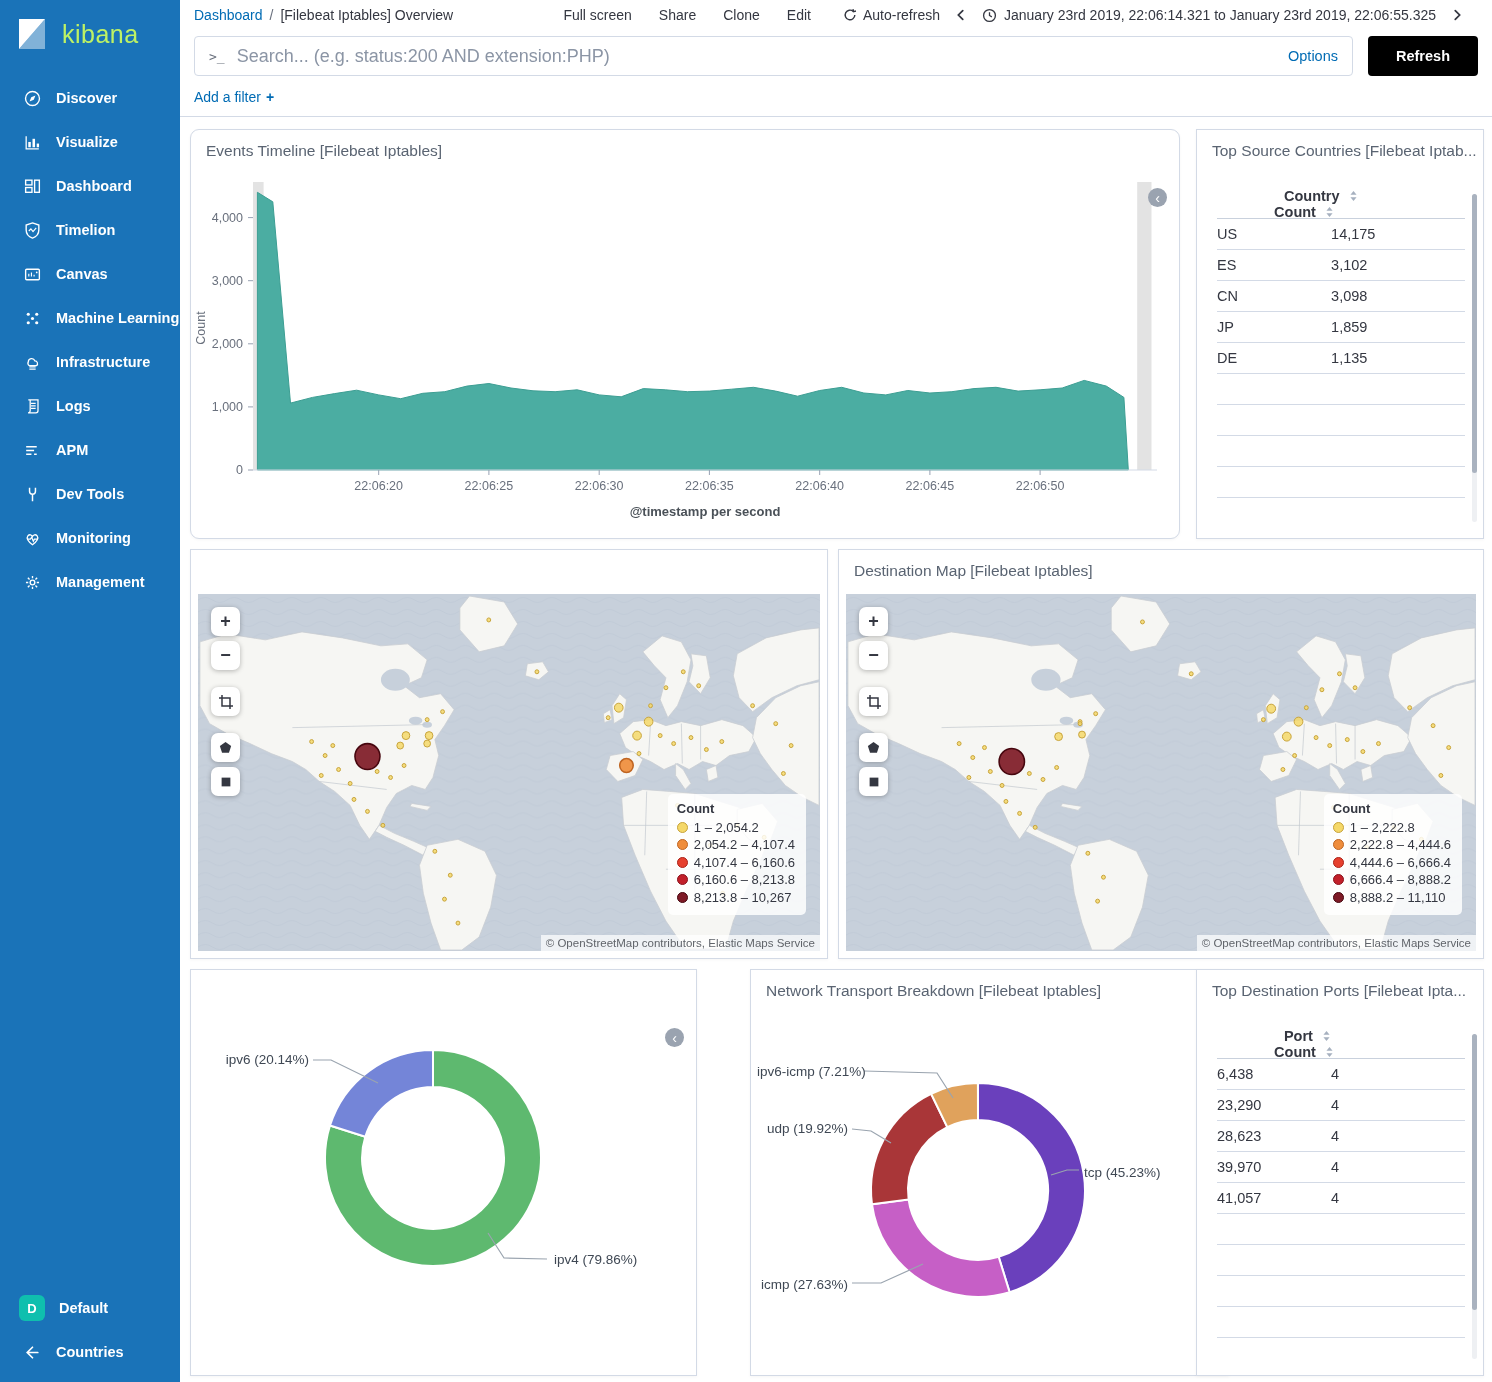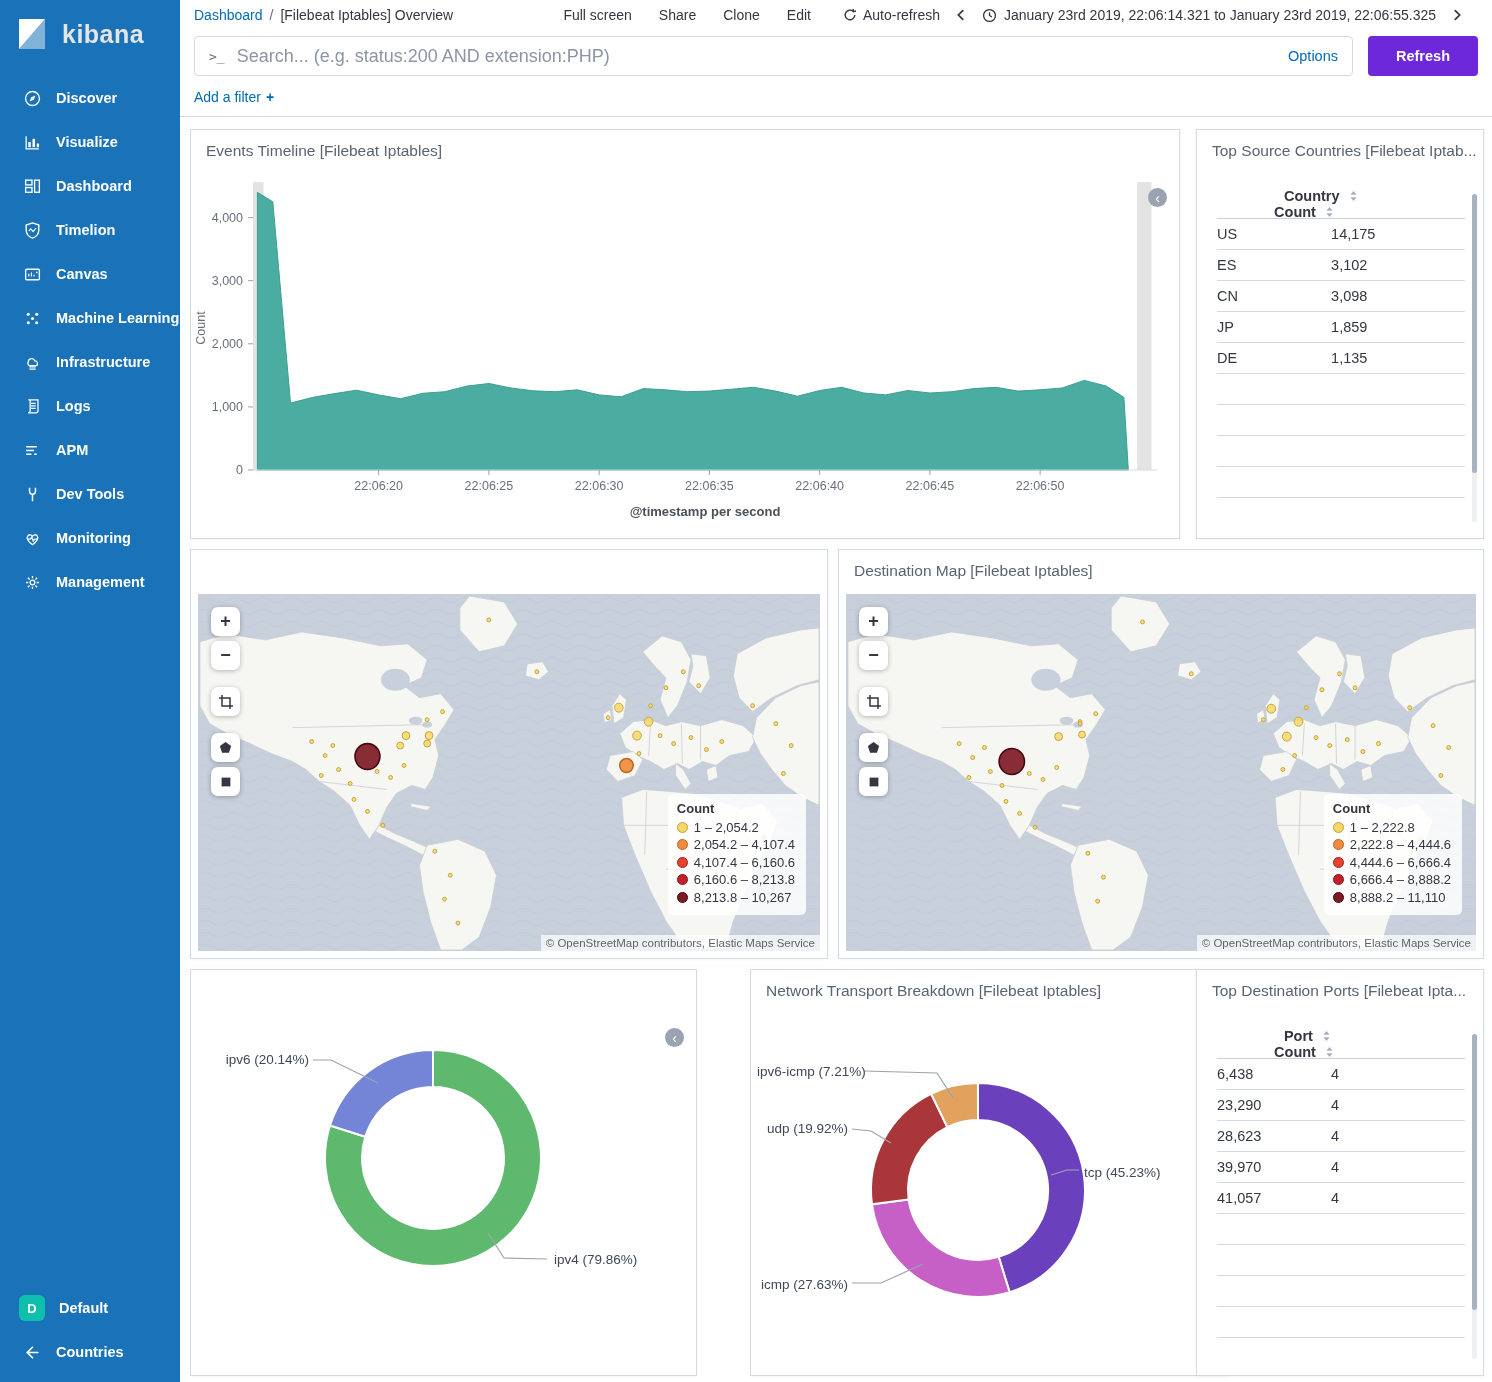--- a/index.html
+++ b/index.html
@@ -3,21 +3,21 @@
 <meta charset="utf-8">
 <style>
   * { box-sizing: border-box; margin: 0; padding: 0; }
   html,body { width:1492px; height:1382px; }
   body { font-family:"Liberation Sans", sans-serif; background:#fff; color:#343741; overflow:hidden; }
   .app { display:flex; width:1492px; height:1382px; }
 
   
   .sidebar { width:180px; flex:none; background:#1a73b8; color:#fff; position:relative; }
   .logo { display:flex; align-items:center; gap:12px; padding:16px 14px 10px 14px; cursor:pointer; }
-  .logo-text { font-size:25px; font-weight:700; color:#e5e5e5; letter-spacing:.5px; }
+  .logo-text { font-size:25px; font-weight:400; color:#bef264; letter-spacing:.5px; }
   .nav { margin-top:14px; }
   .nav-item { display:flex; align-items:center; gap:14px; height:44px; padding-left:23px; cursor:pointer; }
   .nav-icon { width:19px; height:19px; flex:none; display:flex; }
   .nav-icon svg { width:100%; height:100%; }
   .nav-label { font-size:14.5px; font-weight:600; color:#fff; white-space:nowrap; }
   .sidebar-bottom { position:absolute; left:0; right:0; bottom:8px; }
   .space-badge { width:26px; height:26px; border-radius:6px; background:#0fbfae; color:#fff;
                  display:flex; align-items:center; justify-content:center; font-size:13px; font-weight:700; margin-left:-4px; }
 
   
@@ -33,35 +33,35 @@
   .chev { margin:0 14px; display:flex; cursor:pointer; }
   .timerange { display:flex; align-items:center; gap:7px; cursor:pointer; white-space:nowrap; }
 
   .searchrow { display:flex; align-items:center; padding:6px 14px 8px 14px; }
   .searchbox { flex:1; height:40px; border:1px solid #d3dae6; border-radius:4px; background:#fff;
                display:flex; align-items:center; padding:0 14px; }
   .search-prefix { font-family:"DejaVu Sans Mono", monospace; font-size:13px; color:#69707d; margin-right:12px; }
   .searchbox input { flex:1; border:none; outline:none; font-size:18px; font-family:inherit; color:#343741; background:transparent; }
   .searchbox input::placeholder { color:#8b95a5; }
   .options { color:#006bb4; font-size:14.5px; cursor:pointer; text-decoration:none; margin-left:10px; }
-  .refresh { margin-left:15px; width:110px; height:40px; background:#6d28d9; color:#fff; border:none;
+  .refresh { margin-left:15px; width:110px; height:40px; background:#000000; color:#fff; border:none;
              border-radius:4px; font-size:14.5px; font-weight:600; font-family:inherit; cursor:pointer; }
 
   .filterrow { padding:5px 5px 11px 14px; border-bottom:1px solid #d3dae6; font-size:14px; }
   .filterrow a { color:#006bb4; cursor:pointer; text-decoration:none; }
   .plus { font-weight:700; margin-left:5px; }
 
   
   .dash { position:relative; height:1268px; background:#fff; }
   .panel { position:absolute; background:#fff; border:1px solid #d3dae6; box-shadow:0 1px 3px rgba(0,0,0,.04); }
   .panel-title { font-size:15.5px; color:#5a6472; padding:12px 15px 2px 15px; white-space:nowrap; overflow:hidden; }
   .panel-arrow { position:absolute; top:58px; right:12px; width:19px; height:19px; border-radius:50%;
                  background:#9aa3b0; color:#fff; display:flex; align-items:center; justify-content:center;
                  font-size:14px; line-height:1; cursor:pointer; }
-  #p-timeline   { left:10px;   top:12px;  width:990px; height:410px; }
+  #p-timeline   { left:10px;   top:12px;  width:990px; height:410px;border-radius:9px; }
   #p-countries  { left:1016px; top:12px;  width:288px; height:410px; }
   #p-srcmap     { left:10px;   top:432px; width:638px; height:410px; }
   #p-dstmap     { left:658px;  top:432px; width:646px; height:410px; }
   #p-nettype    { left:10px;   top:852px; width:507px; height:407px; }
   #p-nettrans   { left:527px;  top:852px; width:479px; height:407px;margin-left:43px; }
   #p-ports      { left:1016px; top:852px; width:288px; height:407px; }
 
   .axlbl { font-size:12.5px; fill:#69707d; }
   .xfield { font-weight:700; fill:#4a5158; font-size:13px; }
   .pielbl { font-size:13.5px; fill:#3f4854; }

